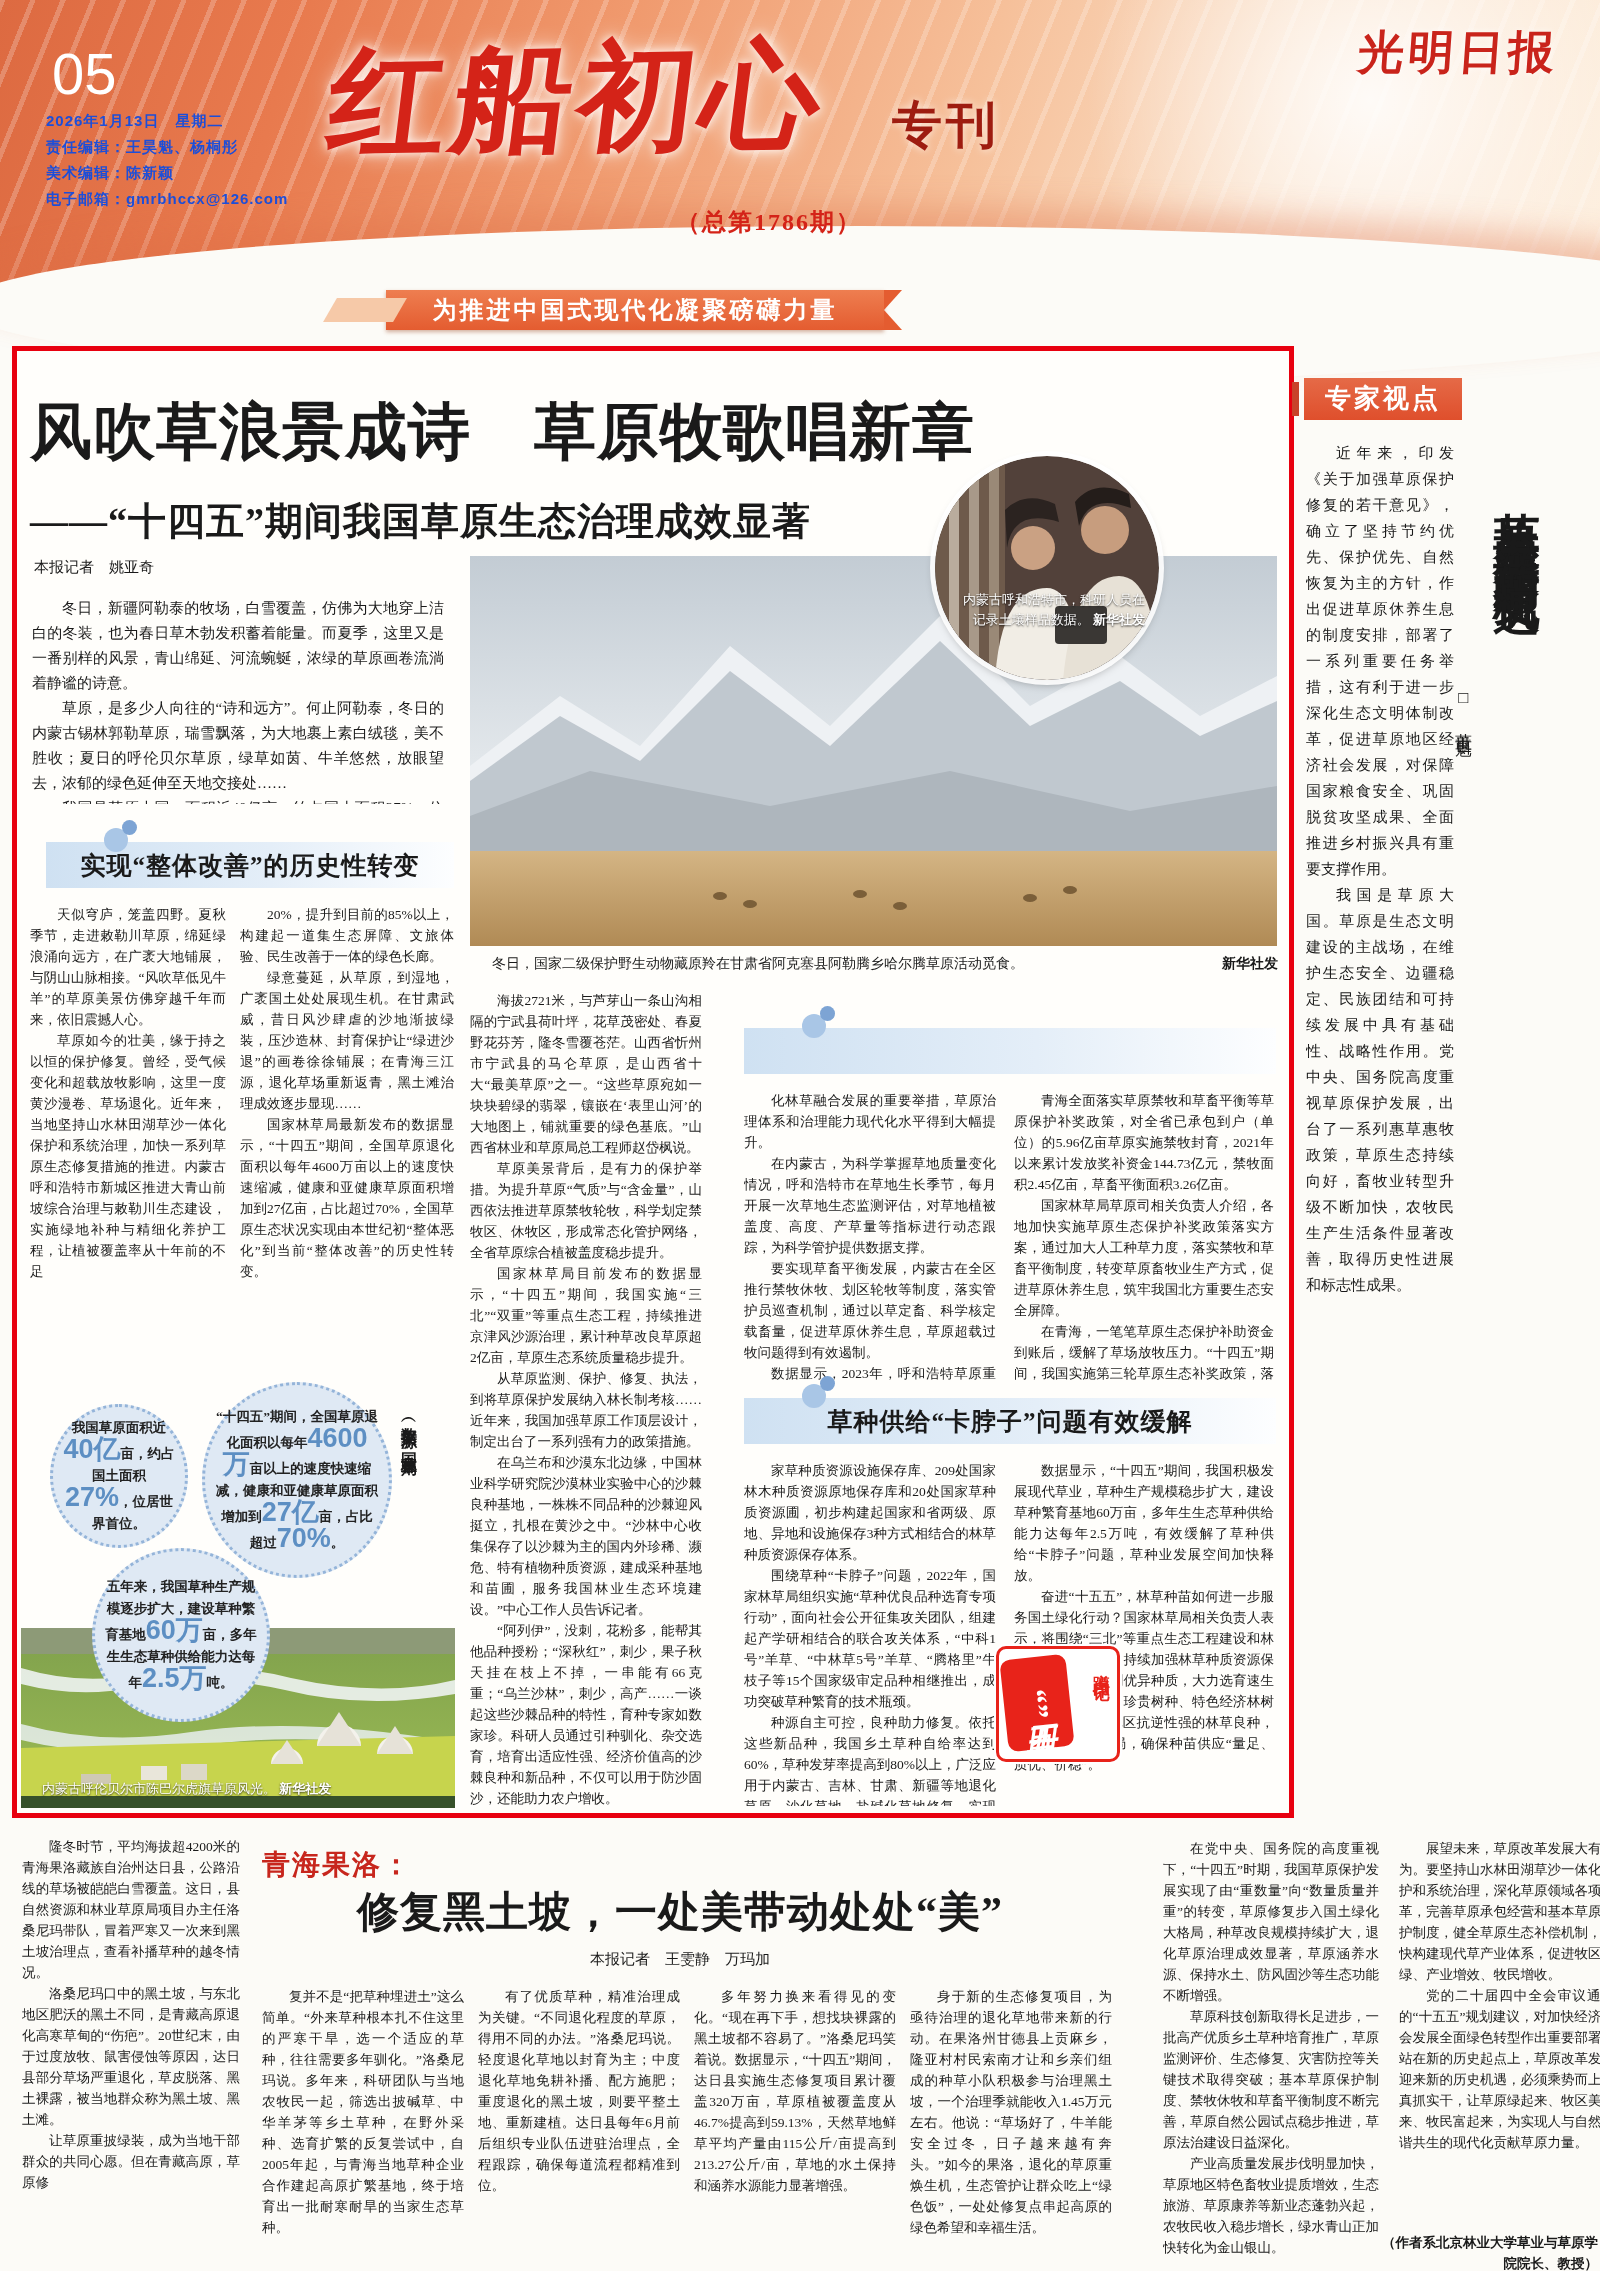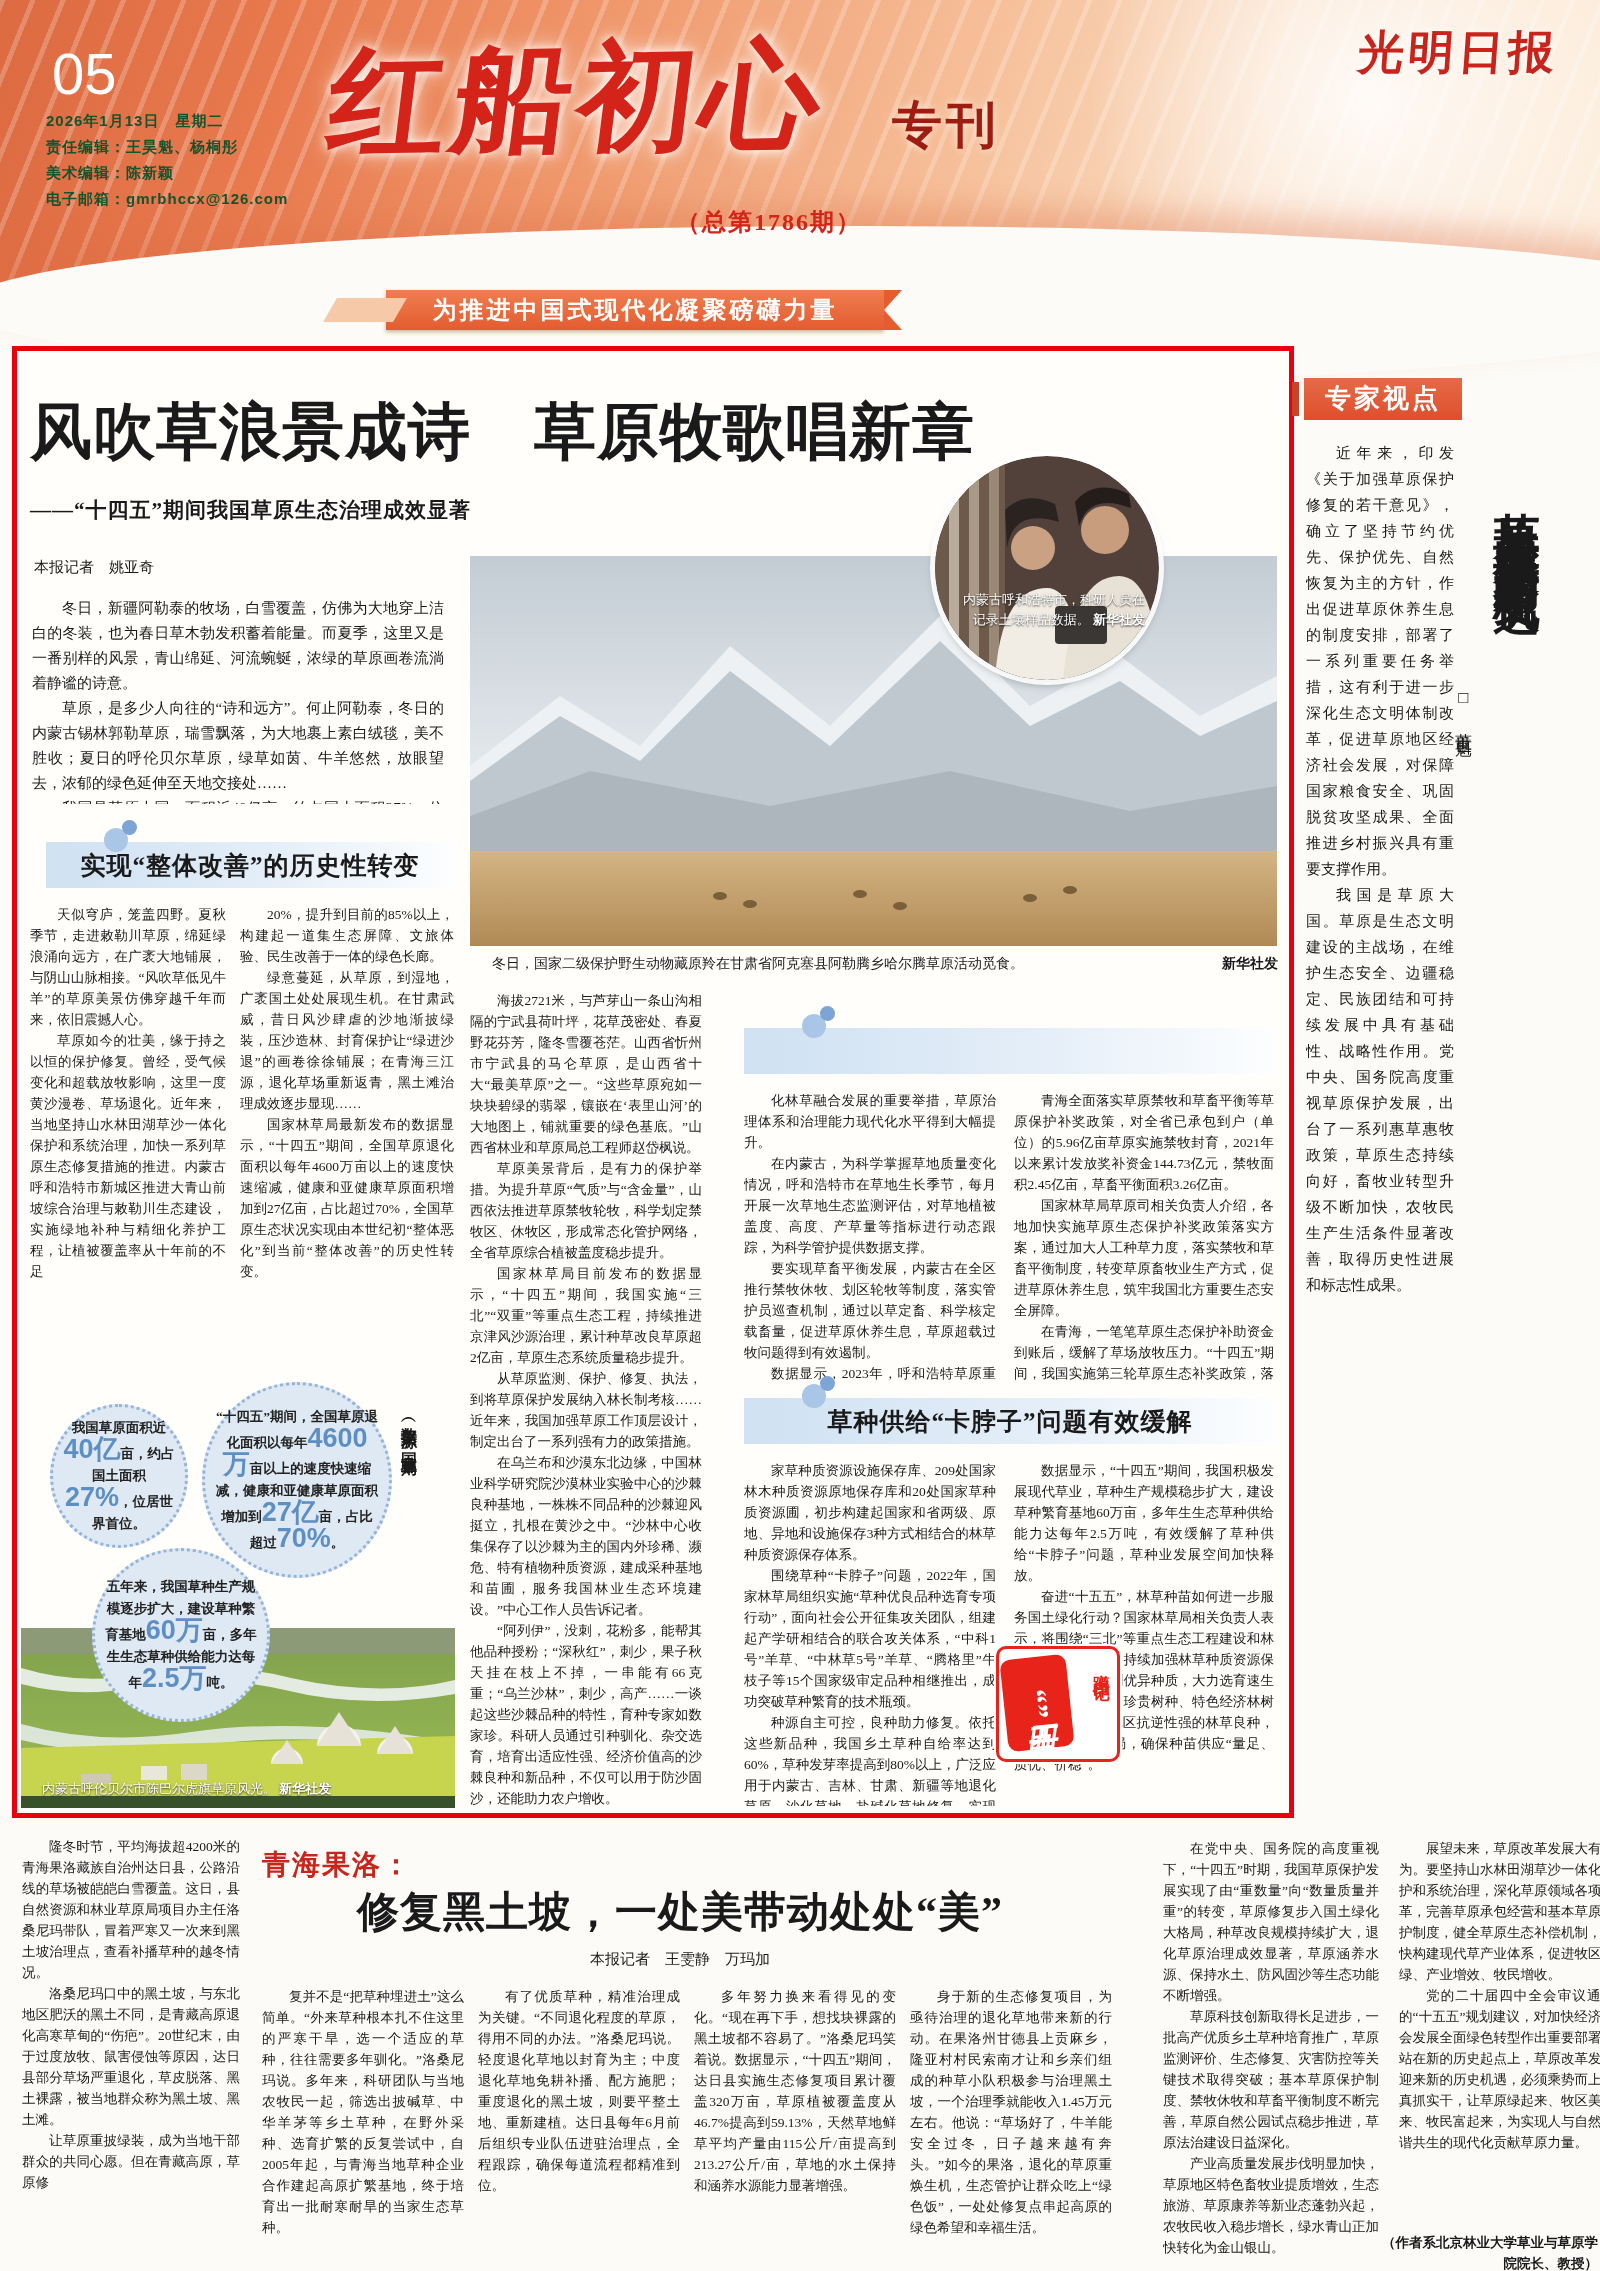--- a/index.html
+++ b/index.html
@@ -10,39 +10,39 @@
   #hdr{left:0;top:0;width:1600px;height:296px;
     background:linear-gradient(105deg,#dd6a41 0%,#e87a4e 18%,#f09a6e 38%,#f6c09a 60%,#fadfc6 78%,#fdeedd 100%);}
   #hdr .rays{position:absolute;inset:0;
     background:repeating-linear-gradient(112deg,rgba(255,255,255,.22) 0 5px,rgba(255,255,255,0) 5px 28px);
     mix-blend-mode:screen;}
   #hdr .glow{position:absolute;right:-120px;top:-160px;width:700px;height:520px;border-radius:50%;
     background:radial-gradient(circle,rgba(255,255,255,.85),rgba(255,255,255,0) 65%);}
   #hdr .swoosh{position:absolute;left:-40px;bottom:-90px;width:1800px;height:160px;border-radius:50%;
     background:#fcfbf7;box-shadow:0 -18px 30px rgba(222,110,70,.35);}
   #pgnum{left:52px;top:40px;font-size:58px;color:#fff;font-family:"Liberation Sans",sans-serif;font-weight:400;}
-  .hdrline{left:46px;color:#14532d;font-size:15px;font-weight:bold;font-family:"Liberation Sans",sans-serif;letter-spacing:1px;}
+  .hdrline{left:46px;color:#1d4ed8;font-size:15px;font-weight:bold;font-family:"Liberation Sans",sans-serif;letter-spacing:1px;}
   #masthead{right:42px;top:22px;font-size:46px;font-weight:bold;color:#c9241b;letter-spacing:4px;
     transform:skewX(-4deg);text-shadow:0 0 6px rgba(255,255,255,.8);}
   #bigtitle{left:330px;top:40px;width:560px;font-size:118px;line-height:1;font-weight:bold;color:#d42318;
     transform:skewX(-8deg) rotate(-1deg);letter-spacing:6px;
     text-shadow:0 0 10px rgba(255,255,255,.95),0 0 22px rgba(255,255,255,.8);}
   #ed{left:892px;top:92px;font-size:50px;font-weight:bold;color:#9e1c10;letter-spacing:4px;
     text-shadow:0 0 8px rgba(255,255,255,.8);}
   #issue{left:676px;top:206px;font-size:24px;color:#d42318;font-weight:bold;letter-spacing:2px;}
   #ribbon{left:386px;top:290px;width:498px;height:40px;background:linear-gradient(#ee7e50,#e45c30);
     color:#fff;font-size:24px;font-weight:bold;text-align:center;line-height:40px;letter-spacing:3px;
     font-family:"Liberation Sans",sans-serif;box-shadow:0 2px 4px rgba(150,60,20,.4);}
   #ribbon:before{content:"";position:absolute;left:-56px;top:8px;width:70px;height:24px;background:#f6c9a8;transform:skewX(-30deg);}
   #ribbon:after{content:"";position:absolute;right:-18px;top:0;border:20px solid #e45c30;border-right-color:transparent;border-width:20px 18px 20px 0;}
   
   #frame{left:12px;top:346px;width:1272px;height:1462px;border:5px solid #e8000f;background:#fffefb;}
   
   #headline{left:30px;top:390px;width:1244px;font-size:62px;font-weight:bold;letter-spacing:1px;white-space:nowrap;}
-  #subhead{left:30px;top:496px;font-size:21px;font-weight:bold;letter-spacing:1px;}
+  #subhead{left:30px;top:496px;font-size:38px;font-weight:bold;letter-spacing:1px;}
   #mbyline{left:34px;top:558px;font-size:15px;}
   .col{position:absolute;text-align:justify;overflow:hidden;}
   .col p{margin:0;text-indent:2em;}
   #intro{left:32px;top:596px;width:412px;height:208px;font-size:15px;line-height:25px;}
   
   .secbar{position:absolute;height:46px;background:linear-gradient(to right,#cfe1f2,#e4eef8 55%,#fdfeff);}
   .secbar .t{position:absolute;left:0;right:0;top:7px;text-align:center;font-size:25px;font-weight:bold;letter-spacing:1px;}
   .secbar .c1{position:absolute;left:58px;top:-14px;width:24px;height:24px;border-radius:50%;background:#a9c6e6;}
   .secbar .c2{position:absolute;left:76px;top:-22px;width:15px;height:15px;border-radius:50%;background:#7da4d4;}
   .body13{font-size:13.5px;line-height:21px;}

